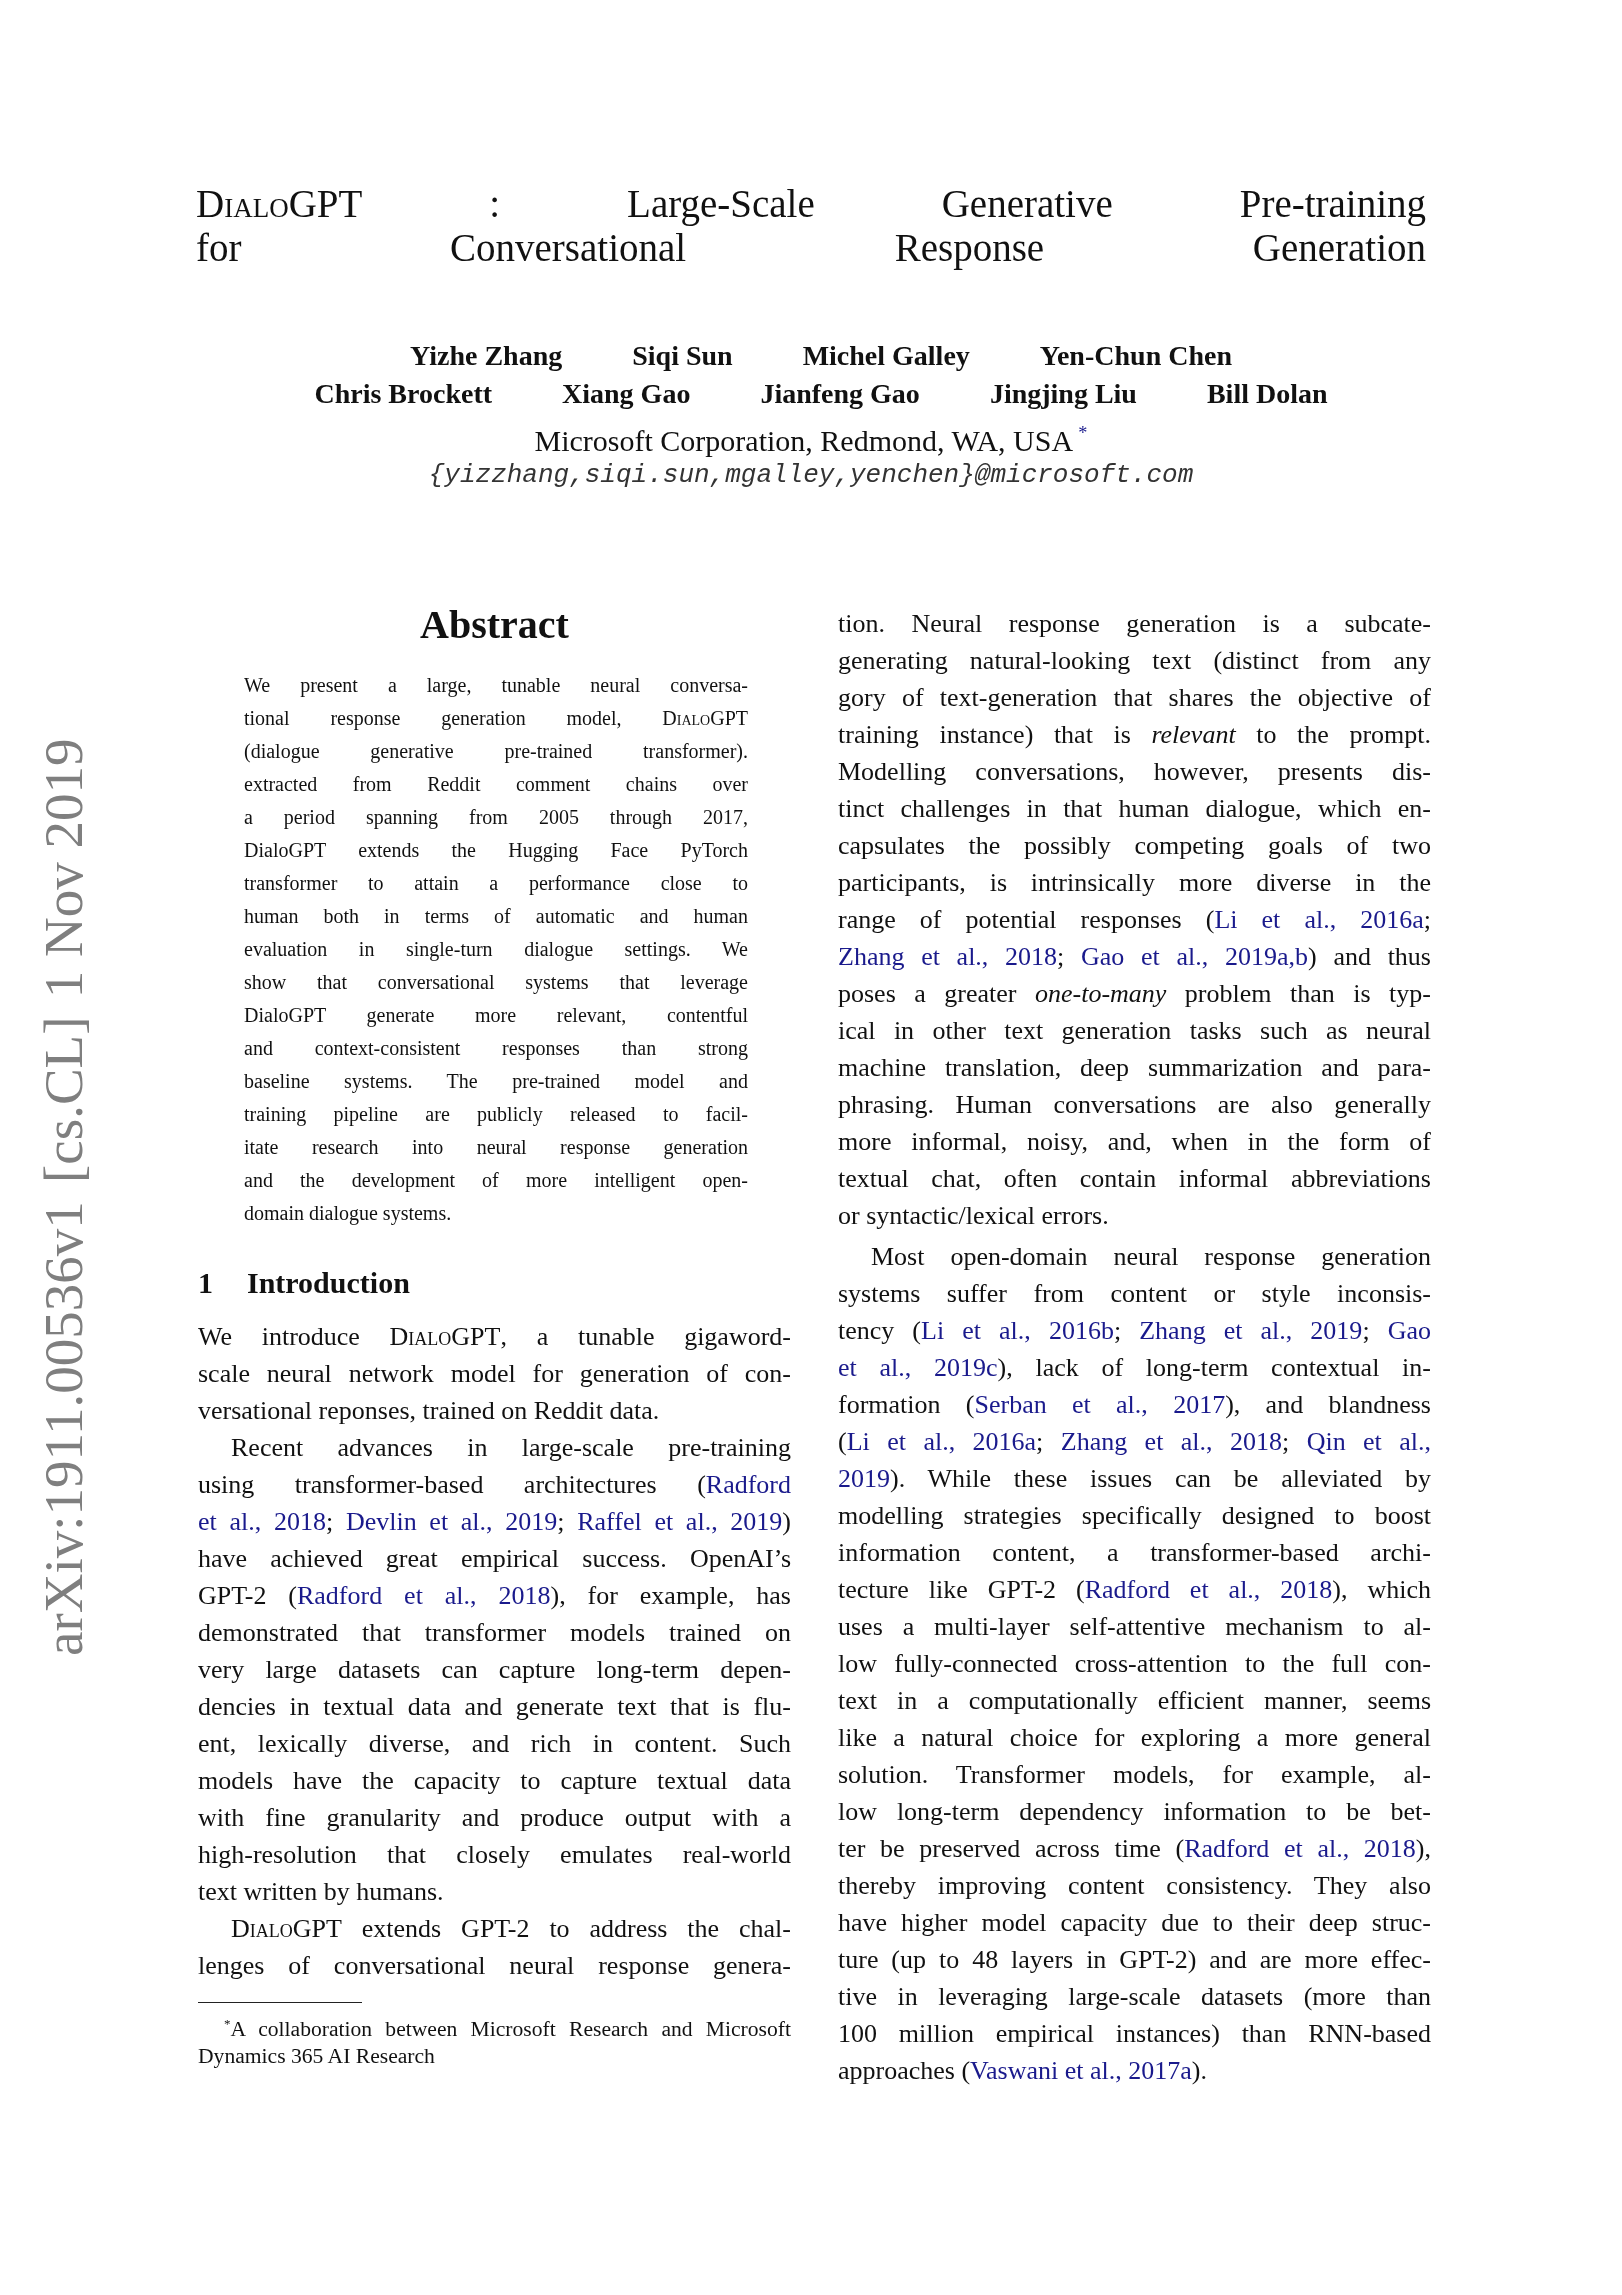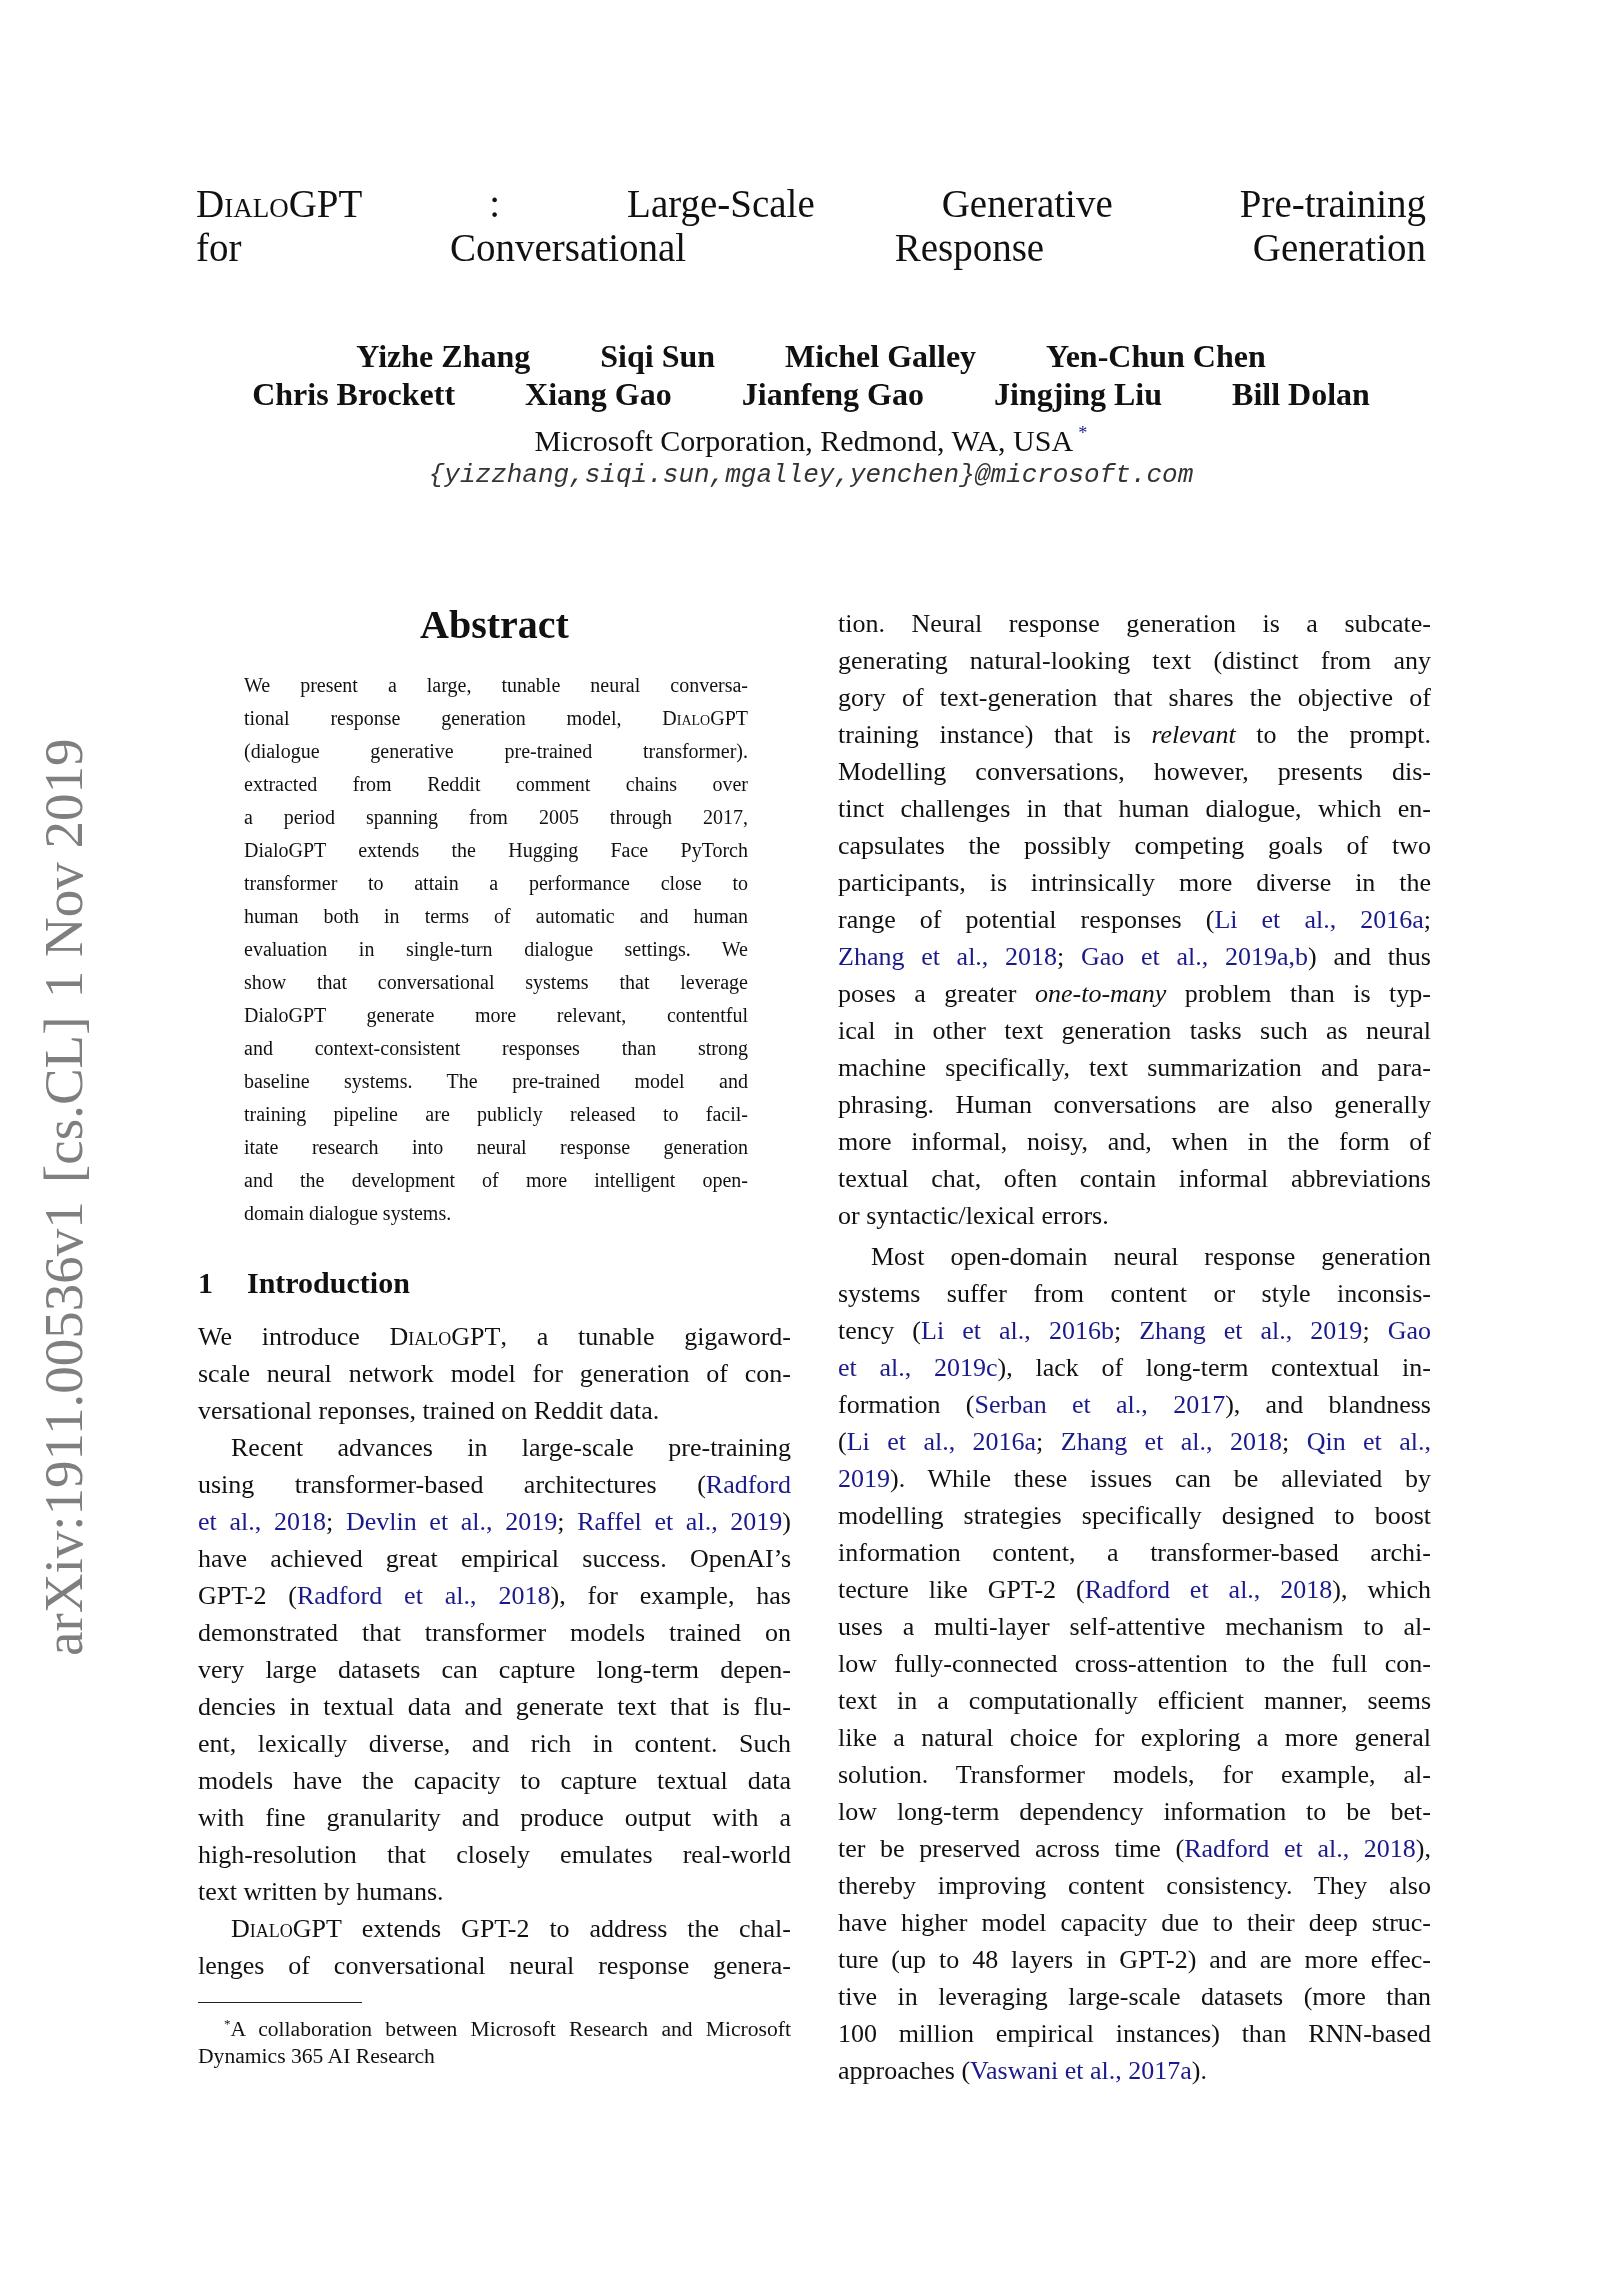--- a/index.html
+++ b/index.html
@@ -13,22 +13,22 @@
   
   #arxiv-stamp { position: absolute; left: 31px; top: 1656px; transform-origin: 0 0;
                  transform: rotate(-90deg); white-space: nowrap; color: #7f7f7f;
                  font-size: 55px; line-height: 65px; letter-spacing: 0px; }
   #arxiv-stamp span { margin-right: 18.3px; }
 
   
   #title { position: absolute; left: 196px; width: 1230px; top: 182px; text-align: center;
            font-weight: normal; font-size: 39px; line-height: 44px; }
   #title .line { display: block; }
-  #authors { position: absolute; left: 196px; width: 1230px; top: 337px; text-align: center;
-             font-weight: bold; font-size: 32px; line-height: 38px; }
+  #authors { position: absolute; left: 206px; width: 1230px; top: 337px; text-align: center;
+             font-weight: bold; font-size: 28px; line-height: 38px; }
   #authors .row { display: block; }
   #authors .name { display: inline-block; margin: 0 35px; }
   #affil { position: absolute; left: 196px; width: 1230px; top: 414px; text-align: center;
            font-size: 30px; line-height: 38px; }
   #affil sup { color: #1a1a8c; font-size: 18.3px; vertical-align: 11.8px; margin-left: 5.2px; }
   #emails { position: absolute; left: 196px; width: 1230px; top: 460px; text-align: center;
             font-family: "Liberation Mono", "DejaVu Sans Mono", monospace; font-size: 26px; color: #333; font-style: italic; }
 
   
   .col { position: absolute; font-size: 26px; line-height: 37px; text-align: justify; }
@@ -139,21 +139,21 @@
     <span class="line">gory of text-generation that shares the objective of</span>
     <span class="line"><span>training instance) that is </span><span class="em">relevant</span><span> to the prompt.</span></span>
     <span class="line">Modelling conversations, however, presents dis-</span>
     <span class="line">tinct challenges in that human dialogue, which en-</span>
     <span class="line">capsulates the possibly competing goals of two</span>
     <span class="line">participants, is intrinsically more diverse in the</span>
     <span class="line"><span>range of potential responses (</span><span class="cite">Li et al., 2016a</span>;</span>
     <span class="line"><span class="cite">Zhang et al., 2018</span>; <span class="cite">Gao et al., 2019a,b</span><span>) and thus</span></span>
     <span class="line"><span>poses a greater </span><span class="em">one-to-many</span><span> problem than is typ-</span></span>
     <span class="line">ical in other text generation tasks such as neural</span>
-    <span class="line">machine specifically, text summarization and para-</span>
+    <span class="line">machine translation, deep summarization and para-</span>
     <span class="line">phrasing. Human conversations are also generally</span>
     <span class="line">more informal, noisy, and, when in the form of</span>
     <span class="line">textual chat, often contain informal abbreviations</span>
     <span class="line last">or syntactic/lexical errors.</span>
   </p>
 
   <p style="margin-top:3.9px">
     <span class="line" style="padding-left:33px">Most open-domain neural response generation</span>
     <span class="line">systems suffer from content or style inconsis-</span>
     <span class="line"><span>tency (</span><span class="cite">Li et al., 2016b</span>; <span class="cite">Zhang et al., 2019</span>; <span class="cite">Gao</span></span>

